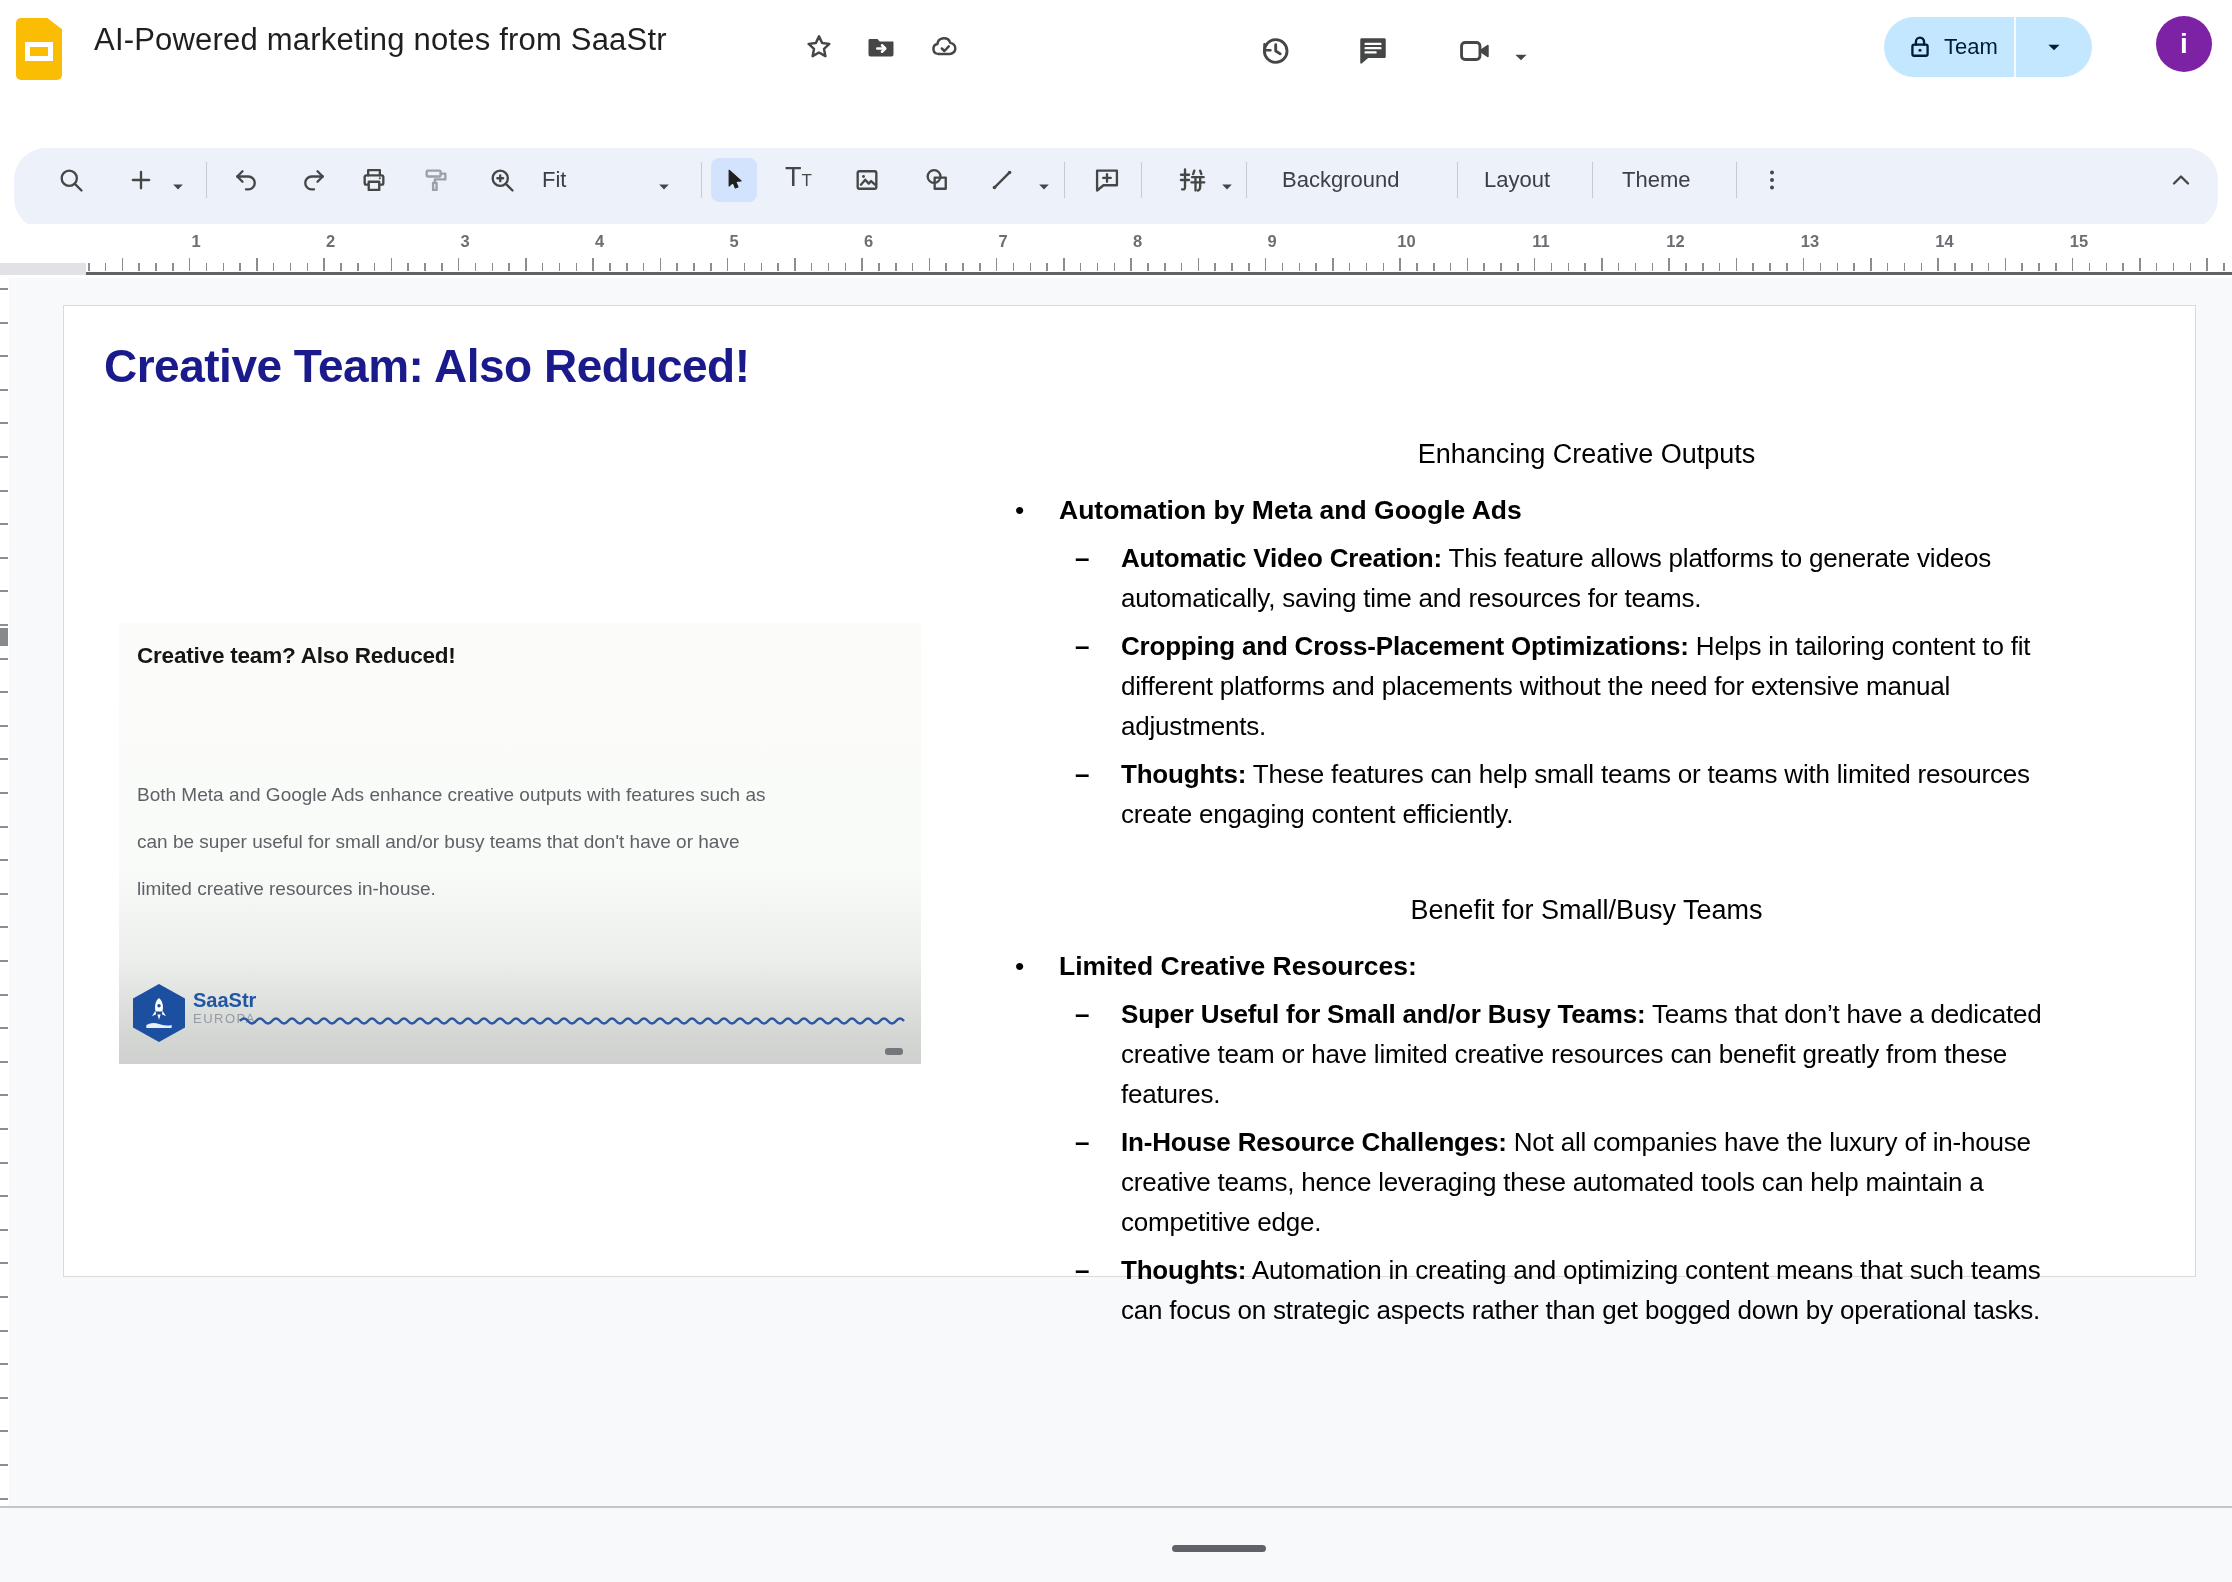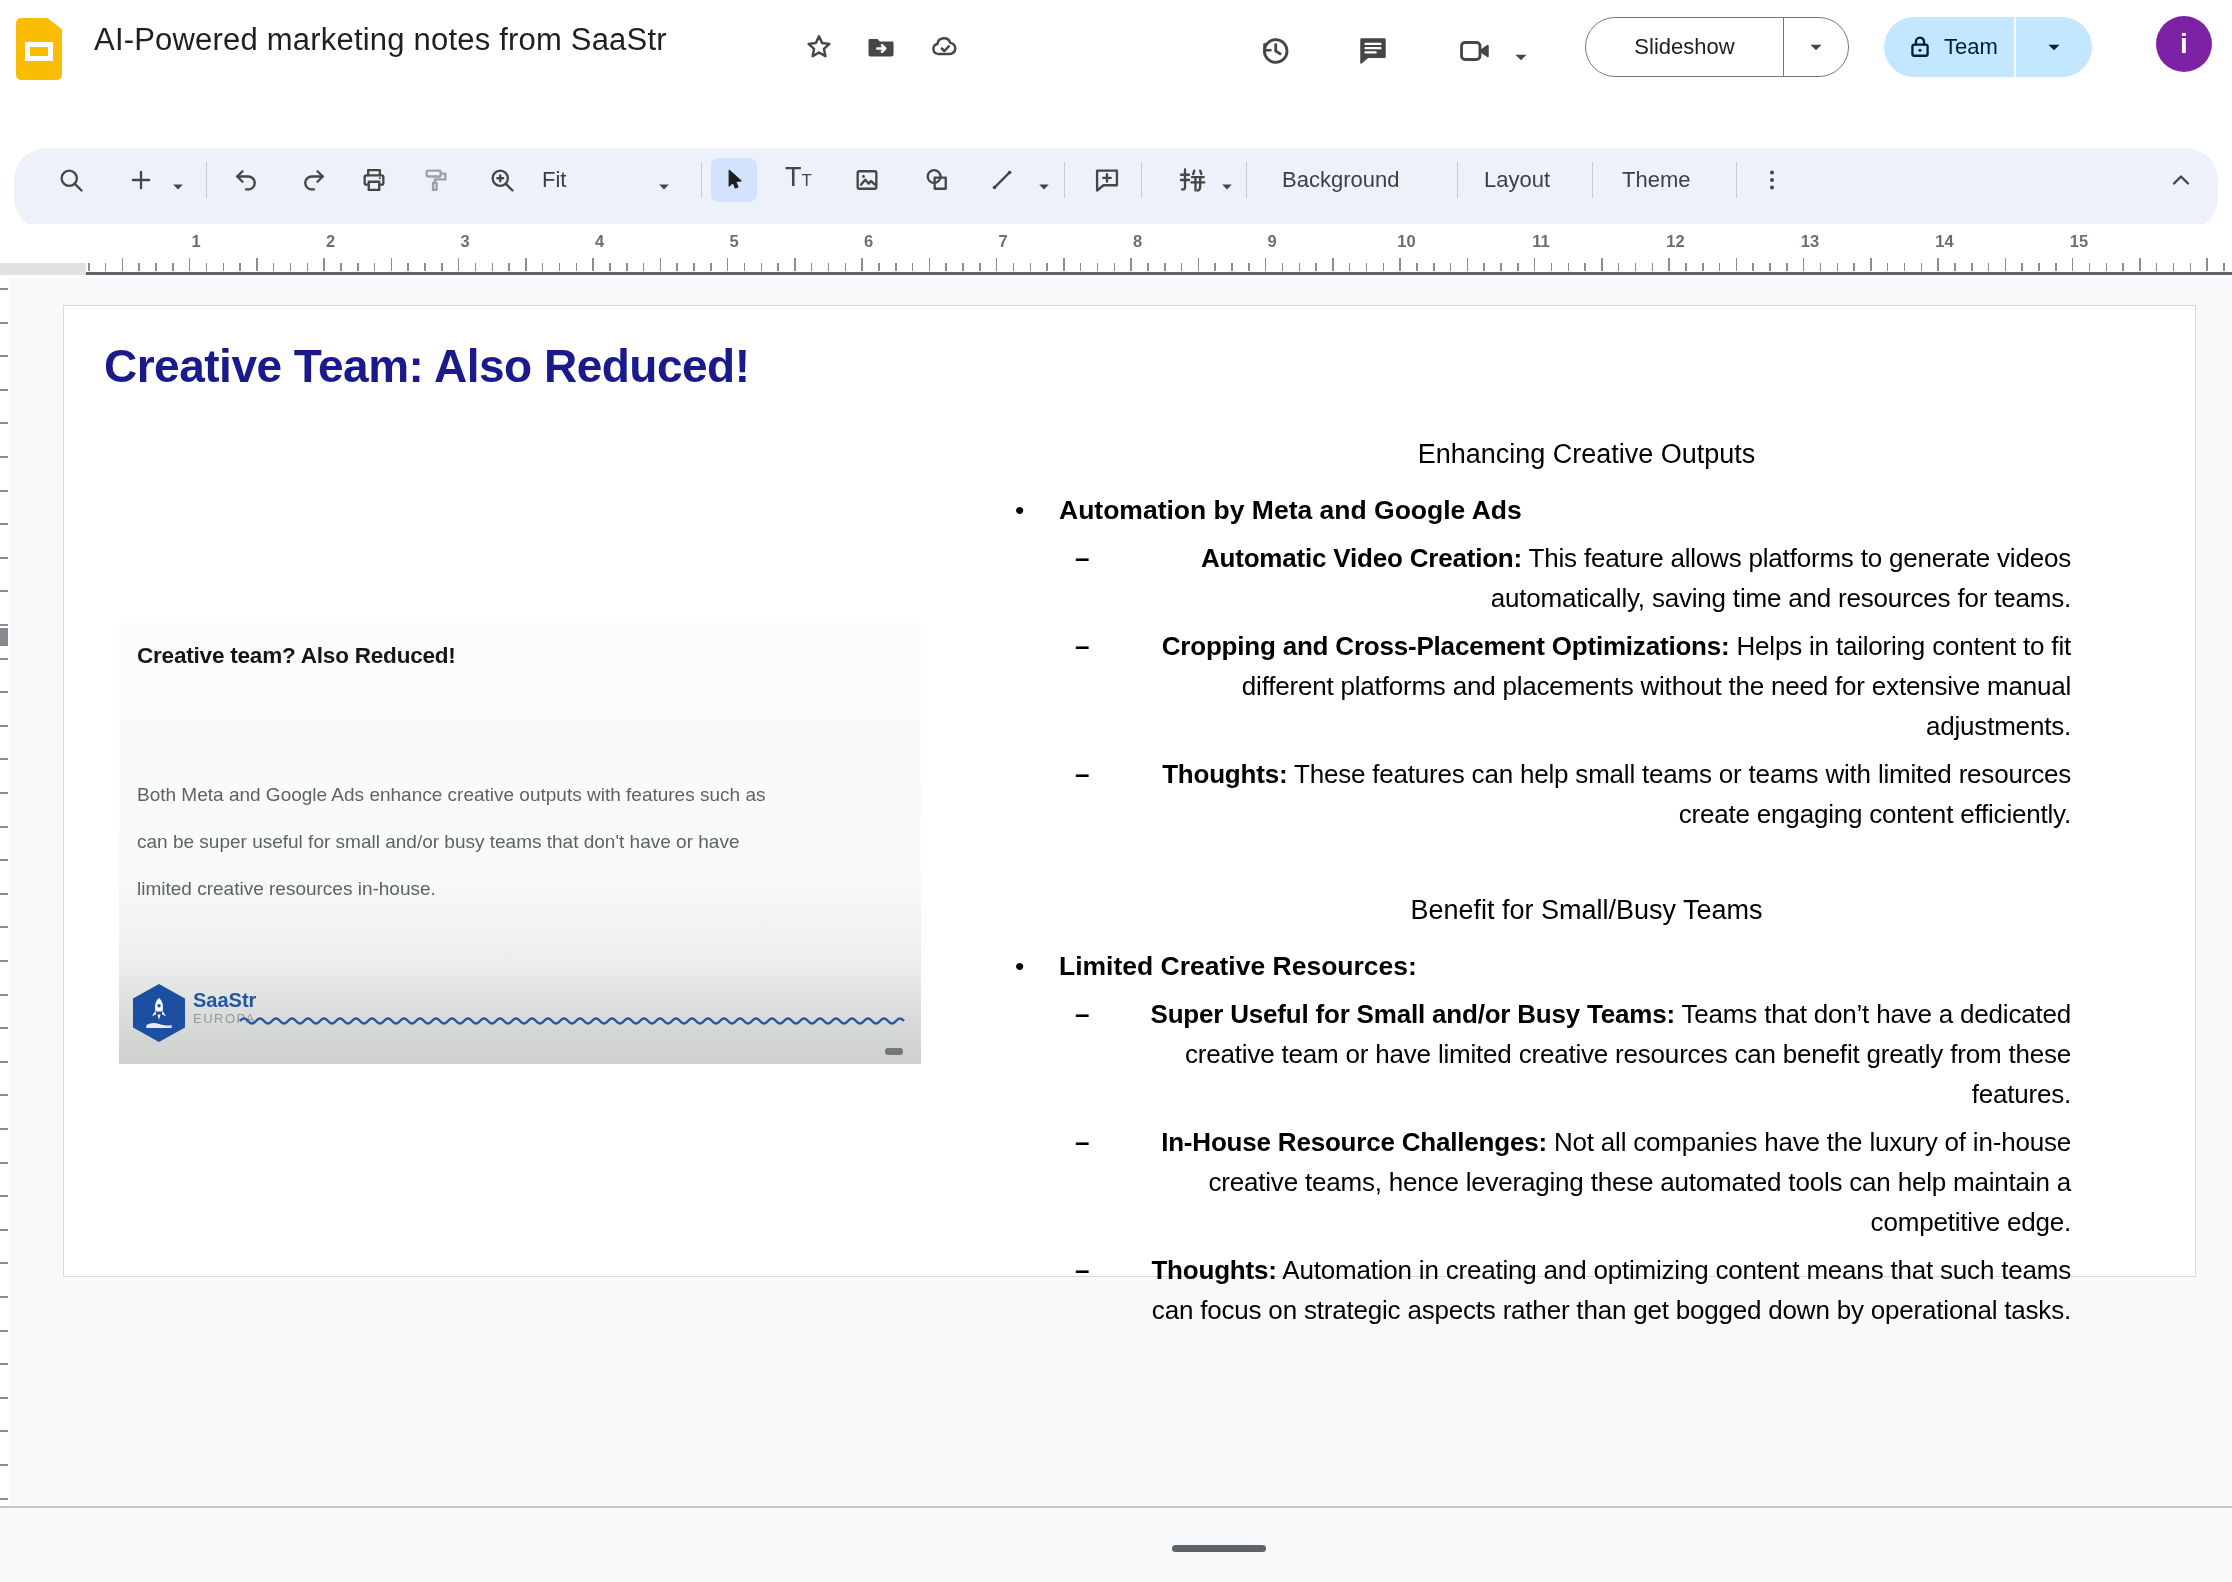--- a/index.html
+++ b/index.html
@@ -76,21 +76,21 @@
   .smudge{position:absolute;left:766px;top:425px;width:18px;height:7px;background:#55585c;border-radius:3px;opacity:.75;}
 
   
   .rightcol{position:absolute;left:925px;top:128px;width:1195px;color:#000;}
   .sec + .sec{margin-top:56px;}
   .sec-heading{font-size:27px;line-height:40px;text-align:center;margin-bottom:14px;}
   .b1{position:relative;padding-left:70px;font-size:26.5px;font-weight:700;line-height:40px;margin:16px 0 2px;}
   .b1 .marker{position:absolute;left:26px;font-weight:400;}
   .b2{position:relative;padding-left:132px;font-size:26px;line-height:40px;margin:8px 0;}
   .b2 .marker2{position:absolute;left:86px;font-weight:700;}
-  .b2 .b2t{display:inline-block;max-width:950px;letter-spacing:-.2px;text-align:right;}
+  .b2 .b2t{display:inline-block;max-width:950px;letter-spacing:-.2px;}
 
   
   .bottom-divider{position:absolute;left:0;top:1506px;width:2232px;height:2px;background:#c3c6c9;}
   .footer{position:absolute;left:0;top:1508px;width:2232px;height:74px;background:#f8f9fa;}
   .drag-handle{position:absolute;left:1172px;top:37px;width:94px;height:7px;background:#5f6368;border-radius:4px;}
 </style>
 </head>
 <body>
 
 <div class="topbar">
@@ -137,29 +137,20 @@
         <rect x="2.5" y="6" width="13" height="12" rx="2.5"></rect>
         <path d="M15.5 12l5.5-3.7v7.4z" fill="#444746" stroke="#444746" stroke-width="1.4"></path>
       </svg>
   </span>
   <span class="abs" style="left:1514px;top:48px;">
     <svg class="caret" width="14" height="9" viewBox="0 0 10 6">
         <path d="M1 1l4 4 4-4z" fill="#444746"></path>
       </svg>
   </span>
 
-  <div class="btn-slideshow">
-    <div class="lbl">Slideshow</div>
-    <div class="split"></div>
-    <div class="car">
-      <svg class="caret" width="14" height="9" viewBox="0 0 10 6">
-          <path d="M1 1l4 4 4-4z" fill="#444746"></path>
-        </svg>
-    </div>
-  </div>
 
   <div class="btn-share">
     <span class="lockwrap">
       <svg class="ic" viewBox="0 0 24 24" style="stroke:#001d35;">
           <rect x="5.5" y="10" width="13" height="9.5" rx="1.5"></rect>
           <path d="M8.5 10V7.5a3.5 3.5 0 0 1 7 0V10"></path>
           <circle cx="12" cy="14.8" r="1.3" fill="#001d35" stroke="none"></circle>
         </svg>
     </span>
     <span class="lbl">Team</span>

